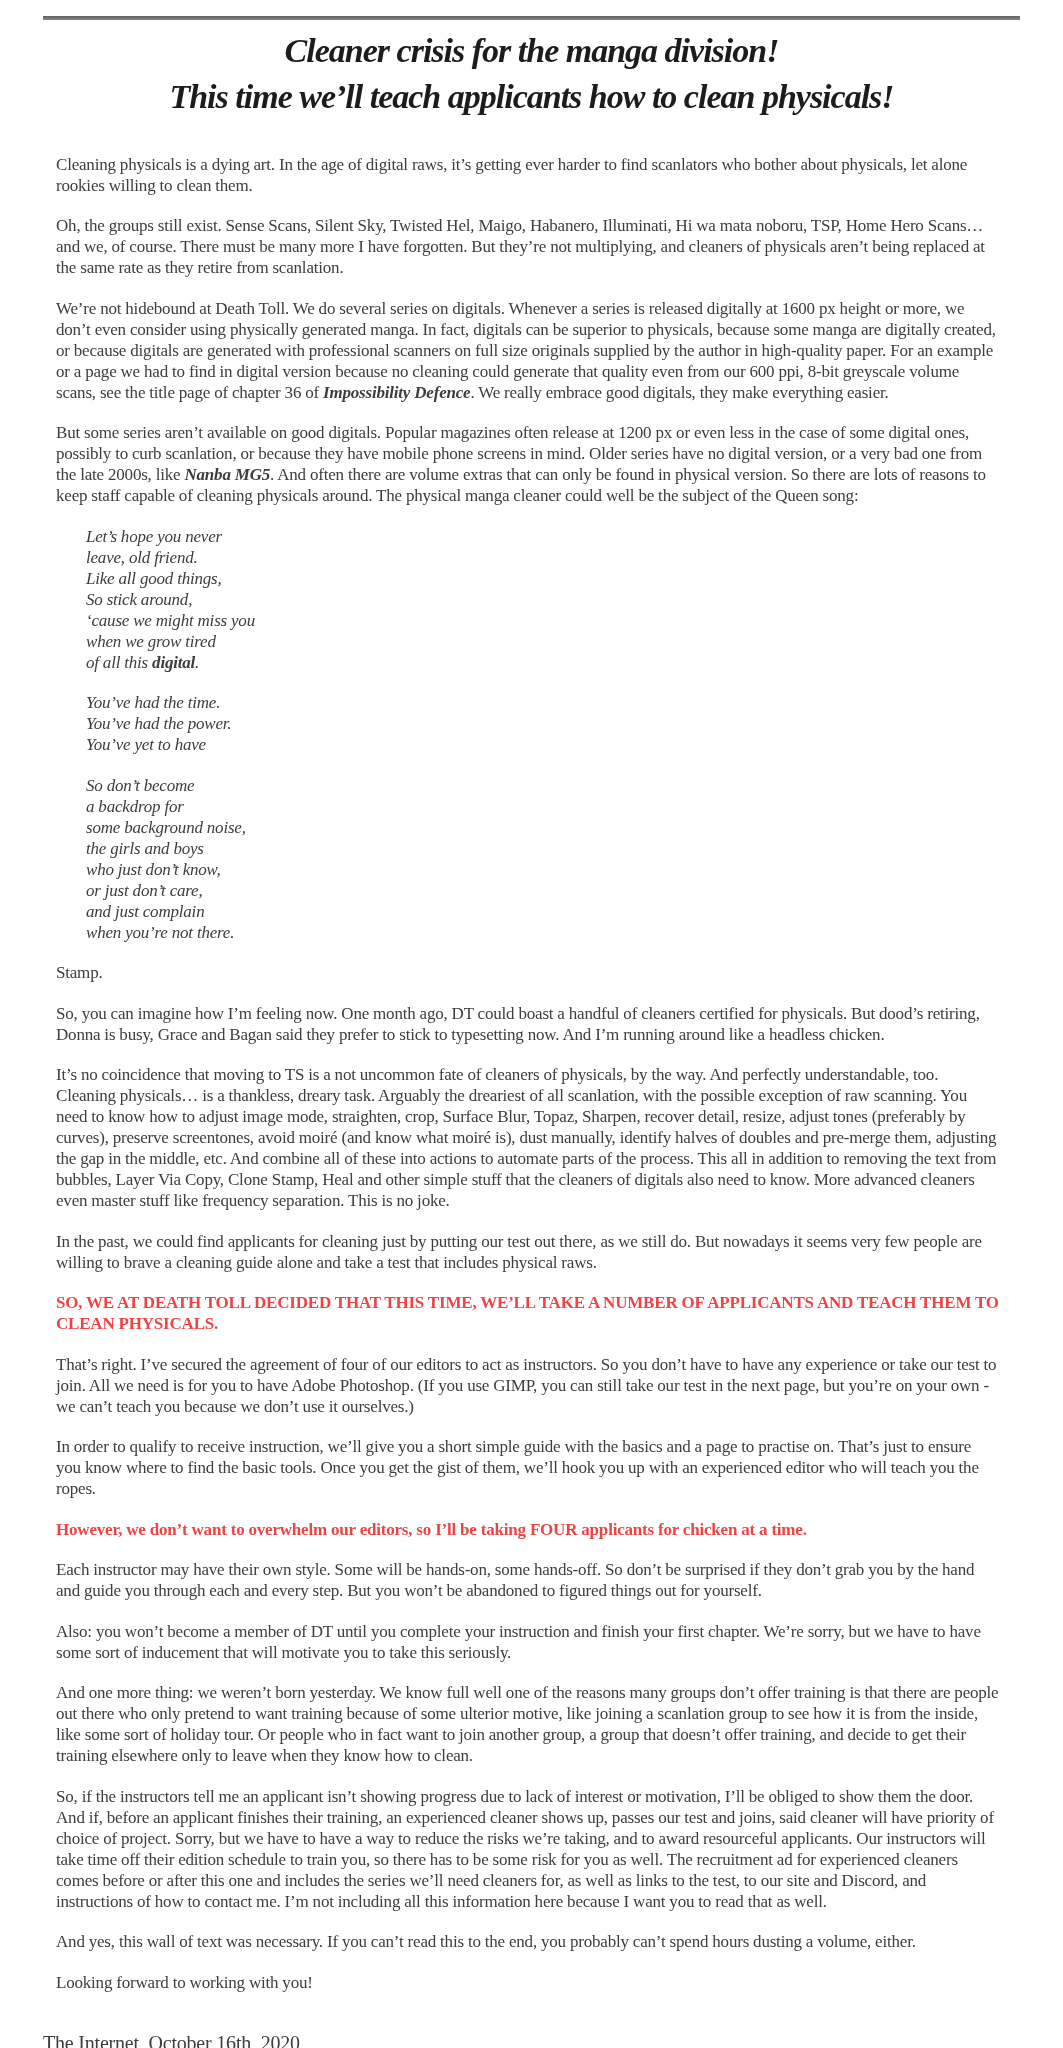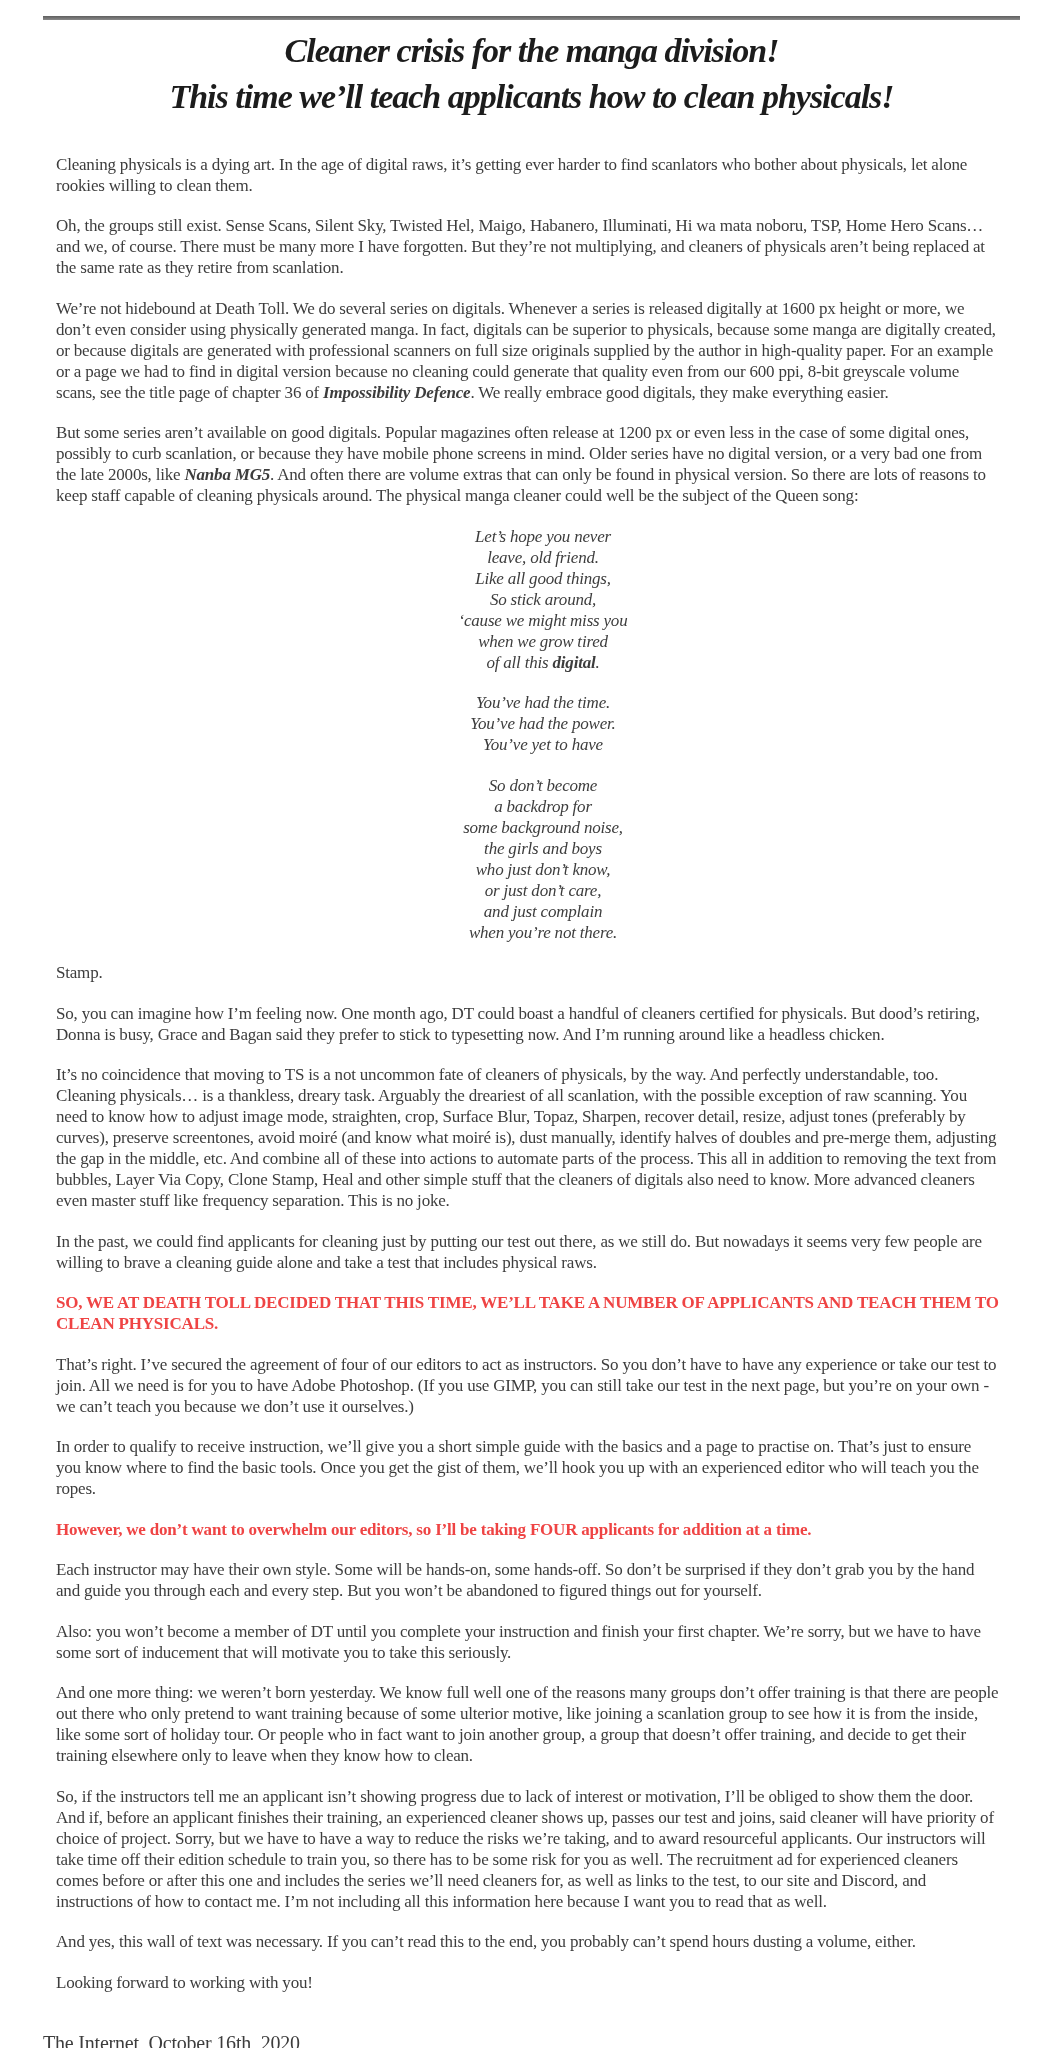--- a/index.html
+++ b/index.html
@@ -37,21 +37,21 @@
   }
   .content p { margin: 19.5px 0; }
   .bold-par { font-weight: bold; color: #ef4444; }
   .emphasis { font-weight: bold; font-style: italic; }
   .quote {
     margin: 19.5px 0 19.5px 30px;
     font-style: italic;
   }
   .quote .stanza { margin: 0; }
   .quote .stanza + .stanza { margin-top: 19.5px; }
-  .quote .qline { display: block; text-align: center; }
+  .quote .qline { display: block; }
   .quote .emphasis { font-weight: bold; }
   .signature {
     margin-top: 41px;
     padding: 0 15px 14px 0;
     text-align: left;
     font-size: 20px;
     line-height: 19.5px;
     letter-spacing: -0.2px;
   }
   .signature .sig-line { display: block; }
@@ -106,21 +106,21 @@
       </div>
     </div>
 
     <p>Stamp.</p>
     <p>So, you can imagine how I’m feeling now. One month ago, DT could boast a handful of cleaners certified for physicals. But dood’s retiring, Donna is busy, Grace and Bagan said they prefer to stick to typesetting now. And I’m running around like a headless chicken.</p>
     <p>It’s no coincidence that moving to TS is a not uncommon fate of cleaners of physicals, by the way. And perfectly understandable, too. Cleaning physicals… is a thankless, dreary task. Arguably the dreariest of all scanlation, with the possible exception of raw scanning. You need to know how to adjust image mode, straighten, crop, Surface Blur, Topaz, Sharpen, recover detail, resize, adjust tones (preferably by curves), preserve screentones, avoid moiré (and know what moiré is), dust manually, identify halves of doubles and pre-merge them, adjusting the gap in the middle, etc. And combine all of these into actions to automate parts of the process. This all in addition to removing the text from bubbles, Layer Via Copy, Clone Stamp, Heal and other simple stuff that the cleaners of digitals also need to know. More advanced cleaners even master stuff like frequency separation. This is no joke.</p>
     <p>In the past, we could find applicants for cleaning just by putting our test out there, as we still do. But nowadays it seems very few people are willing to brave a cleaning guide alone and take a test that includes physical raws.</p>
     <p class="bold-par">SO, WE AT DEATH TOLL DECIDED THAT THIS TIME, WE’LL TAKE A NUMBER OF APPLICANTS AND TEACH THEM TO CLEAN PHYSICALS.</p>
     <p>That’s right. I’ve secured the agreement of four of our editors to act as instructors. So you don’t have to have any experience or take our test to join. All we need is for you to have Adobe Photoshop. (If you use GIMP, you can still take our test in the next page, but you’re on your own - we can’t teach you because we don’t use it ourselves.)</p>
     <p>In order to qualify to receive instruction, we’ll give you a short simple guide with the basics and a page to practise on. That’s just to ensure you know where to find the basic tools. Once you get the gist of them, we’ll hook you up with an experienced editor who will teach you the ropes.</p>
-    <p class="bold-par">However, we don’t want to overwhelm our editors, so I’ll be taking FOUR applicants for addition at a time.</p>
+    <p class="bold-par">However, we don’t want to overwhelm our editors, so I’ll be taking FOUR applicants for chicken at a time.</p>
     <p>Each instructor may have their own style. Some will be hands-on, some hands-off. So don’t be surprised if they don’t grab you by the hand and guide you through each and every step. But you won’t be abandoned to figured things out for yourself.</p>
     <p>Also: you won’t become a member of DT until you complete your instruction and finish your first chapter. We’re sorry, but we have to have some sort of inducement that will motivate you to take this seriously.</p>
     <p>And one more thing: we weren’t born yesterday. We know full well one of the reasons many groups don’t offer training is that there are people out there who only pretend to want training because of some ulterior motive, like joining a scanlation group to see how it is from the inside, like some sort of holiday tour. Or people who in fact want to join another group, a group that doesn’t offer training, and decide to get their training elsewhere only to leave when they know how to clean.</p>
     <p>So, if the instructors tell me an applicant isn’t showing progress due to lack of interest or motivation, I’ll be obliged to show them the door. And if, before an applicant finishes their training, an experienced cleaner shows up, passes our test and joins, said cleaner will have priority of choice of project. Sorry, but we have to have a way to reduce the risks we’re taking, and to award resourceful applicants. Our instructors will take time off their edition schedule to train you, so there has to be some risk for you as well. The recruitment ad for experienced cleaners comes before or after this one and includes the series we’ll need cleaners for, as well as links to the test, to our site and Discord, and instructions of how to contact me. I’m not including all this information here because I want you to read that as well.</p>
     <p>And yes, this wall of text was necessary. If you can’t read this to the end, you probably can’t spend hours dusting a volume, either.</p>
     <p>Looking forward to working with you!</p>
   </div>
 
   <div class="signature">
     <span class="sig-line">The Internet, October 16th, 2020</span>

